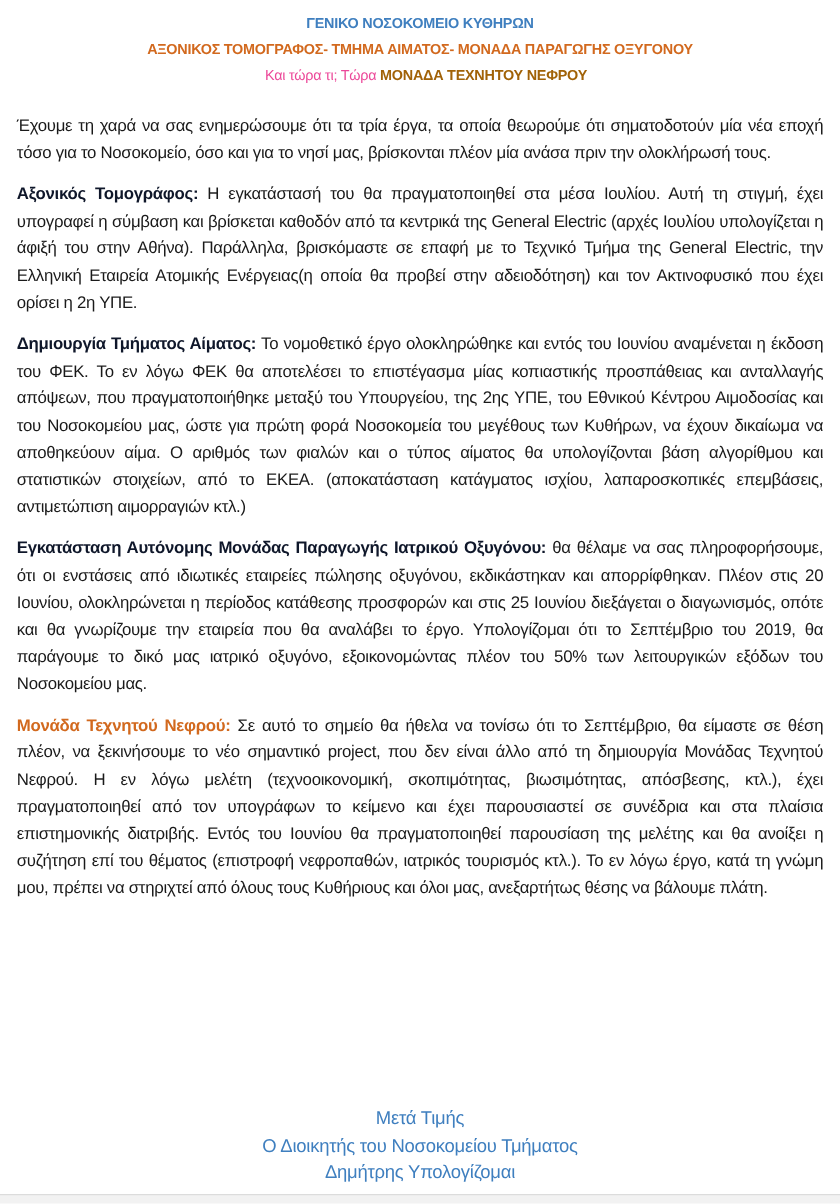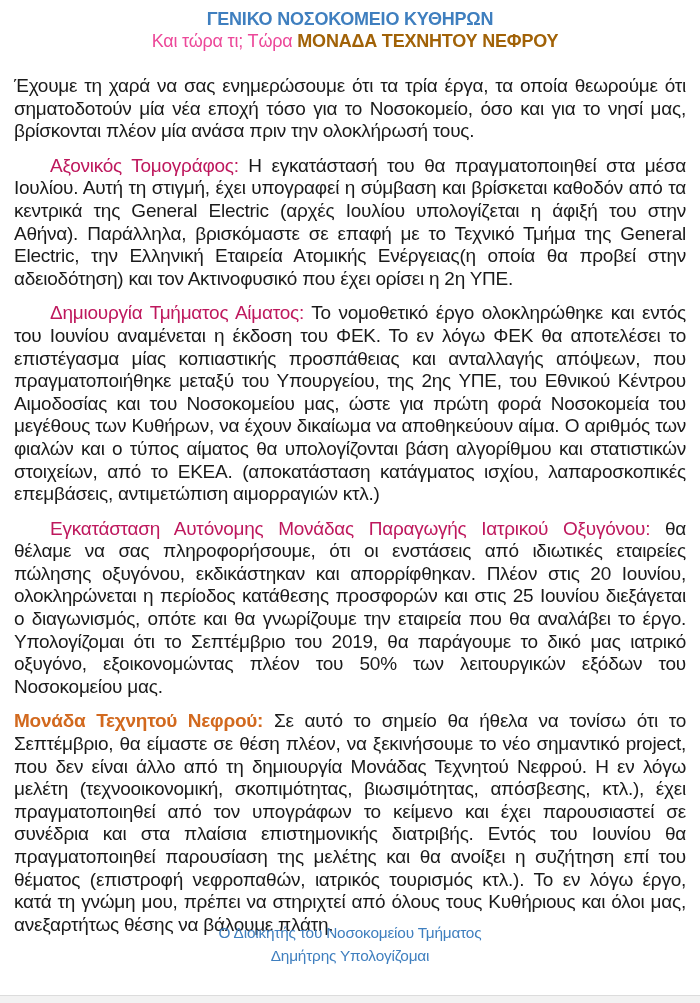--- a/index.html
+++ b/index.html
@@ -34,50 +34,49 @@
     }
     .header {
       position: absolute;
       left: 0;
       top: 8px;
       width: 700px;
       text-align: center;
       font-family: "Liberation Sans Narrow", "Liberation Sans", sans-serif;
     }
     .h-line {
-      font-size: 18px;
+      font-size: 12px;
       line-height: 22px;
       font-weight: bold;
       white-space: nowrap;
       letter-spacing: -0.2px;
     }
     .h-line.blue { color: #3f7fbf; }
     .h-line.orange { color: #d2691e; }
     .h-line.mixed { padding-left: 10px; }
     .h-line .blue-normal { color: #ec4899; font-weight: normal; }
     .h-line .orange-bold { color: #a16207; font-weight: bold; }
 
     .body-text {
       position: absolute;
       left: 14px;
-      top: 75px;
+      top: 93px;
       width: 672px;
-      font-size: 19px;
+      font-size: 14px;
       line-height: 22.6px;
       color: #1a1a1a;
       letter-spacing: -0.25px;
     }
     .para {
       margin: 0 0 12px 0;
       text-align: justify;
     }
     .para .title-blue {
-      color: #be185d;
-      font-weight: normal;
-      margin-left: 36px;
+      color: #0f172a;
+      font-weight: bold;
     }
     .para .title-orange {
       color: #d2691e;
       font-weight: bold;
     }
     .signature {
       position: absolute;
       left: 0;
       width: 700px;
       text-align: center;
@@ -88,20 +87,21 @@
     }
     .sig-line { display: block; }
   </style>
 </head>
 <body>
 
 <div class="page">
 
   <div class="header">
     <div class="h-line blue">ΓΕΝΙΚΟ ΝΟΣΟΚΟΜΕΙΟ ΚΥΘΗΡΩΝ</div>
+    <div class="h-line orange">ΑΞΟΝΙΚΟΣ ΤΟΜΟΓΡΑΦΟΣ- ΤΜΗΜΑ ΑΙΜΑΤΟΣ- ΜΟΝΑΔΑ ΠΑΡΑΓΩΓΗΣ ΟΞΥΓΟΝΟΥ</div>
     <div class="h-line mixed">
       <span class="blue-normal">Και τώρα τι; Τώρα </span><span class="orange-bold">ΜΟΝΑΔΑ ΤΕΧΝΗΤΟΥ ΝΕΦΡΟΥ</span>
     </div>
   </div>
 
   <div class="body-text">
     <p class="para">Έχουμε τη χαρά να σας ενημερώσουμε ότι τα τρία έργα, τα οποία θεωρούμε ότι σηματοδοτούν μία νέα εποχή τόσο για το Νοσοκομείο, όσο και για το νησί μας, βρίσκονται πλέον μία ανάσα πριν την ολοκλήρωσή τους.</p>
 
     <p class="para">
       <span class="title-blue">Αξονικός Τομογράφος:</span><span> Η εγκατάστασή του θα πραγματοποιηθεί στα μέσα Ιουλίου. Αυτή τη στιγμή, έχει υπογραφεί η σύμβαση και βρίσκεται καθοδόν από τα κεντρικά της General Electric (αρχές Ιουλίου υπολογίζεται η άφιξή του στην Αθήνα). Παράλληλα, βρισκόμαστε σε επαφή με το Τεχνικό Τμήμα της General Electric, την Ελληνική Εταιρεία Ατομικής Ενέργειας(η οποία θα προβεί στην αδειοδότηση) και τον Ακτινοφυσικό που έχει ορίσει η 2η ΥΠΕ.</span>
@@ -114,18 +114,19 @@
     <p class="para">
       <span class="title-blue">Εγκατάσταση Αυτόνομης Μονάδας Παραγωγής Ιατρικού Οξυγόνου:</span><span> θα θέλαμε να σας πληροφορήσουμε, ότι οι ενστάσεις από ιδιωτικές εταιρείες πώλησης οξυγόνου, εκδικάστηκαν και απορρίφθηκαν. Πλέον στις 20 Ιουνίου, ολοκληρώνεται η περίοδος κατάθεσης προσφορών και στις 25 Ιουνίου διεξάγεται ο διαγωνισμός, οπότε και θα γνωρίζουμε την εταιρεία που θα αναλάβει το έργο. Υπολογίζομαι ότι το Σεπτέμβριο του 2019, θα παράγουμε το δικό μας ιατρικό οξυγόνο, εξοικονομώντας πλέον του 50% των λειτουργικών εξόδων του Νοσοκομείου μας.</span>
     </p>
 
     <p class="para">
       <span class="title-orange">Μονάδα Τεχνητού Νεφρού:</span><span> Σε αυτό το σημείο θα ήθελα να τονίσω ότι το Σεπτέμβριο, θα είμαστε σε θέση πλέον, να ξεκινήσουμε το νέο σημαντικό project, που δεν είναι άλλο από τη δημιουργία Μονάδας Τεχνητού Νεφρού. Η εν λόγω μελέτη (τεχνοοικονομική, σκοπιμότητας, βιωσιμότητας, απόσβεσης, κτλ.), έχει πραγματοποιηθεί από τον υπογράφων το κείμενο και έχει παρουσιαστεί σε συνέδρια και στα πλαίσια επιστημονικής διατριβής. Εντός του Ιουνίου θα πραγματοποιηθεί παρουσίαση της μελέτης και θα ανοίξει η συζήτηση επί του θέματος (επιστροφή νεφροπαθών, ιατρικός τουρισμός κτλ.). Το εν λόγω έργο, κατά τη γνώμη μου, πρέπει να στηριχτεί από όλους τους Κυθήριους και όλοι μας, ανεξαρτήτως θέσης να βάλουμε πλάτη.</span>
     </p>
   </div>
 
   <div class="signature" style="top: 922px;">
+    <span class="sig-line">Μετά Τιμής</span>
     <span class="sig-line">Ο Διοικητής του Νοσοκομείου Τμήματος</span>
     <span class="sig-line">Δημήτρης Υπολογίζομαι</span>
   </div>
 </div>
 
 <div class="bottom-strip"></div>
 
 </body></html>

